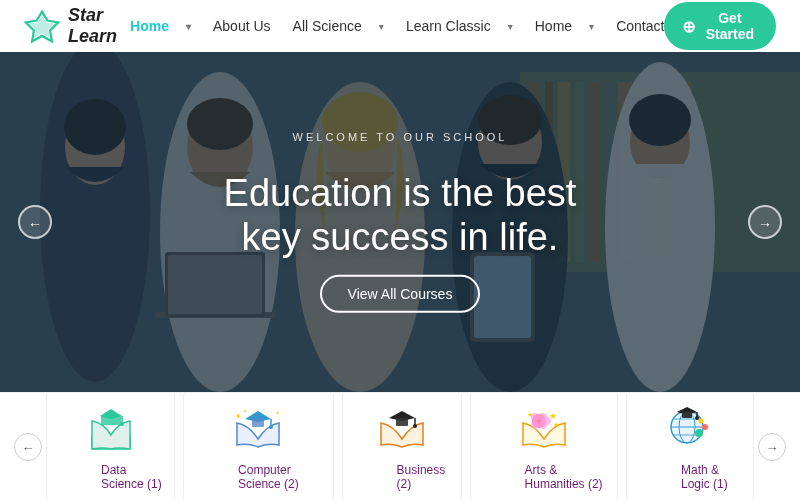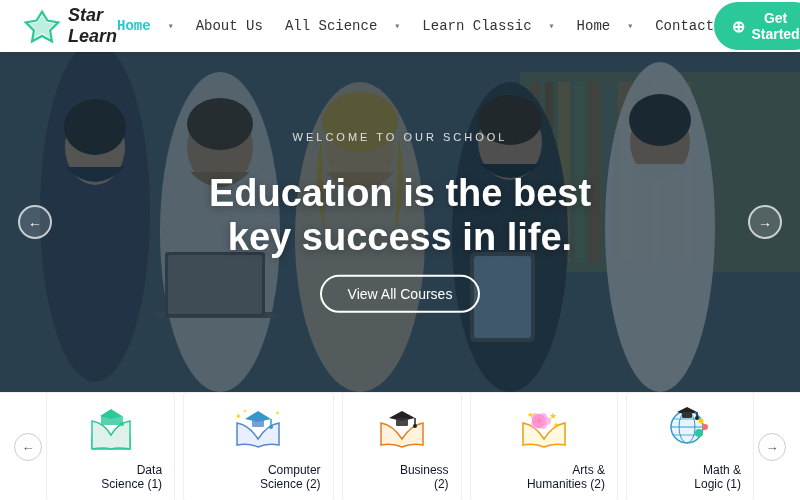--- a/index.html
+++ b/index.html
@@ -10,21 +10,21 @@
       display: flex; align-items: center; justify-content: space-between;
       padding: 0 24px; height: 52px; background: #fff;
       box-shadow: 0 1px 4px rgba(0,0,0,0.08); position: relative; z-index: 10;
     }
     .logo { display: flex; align-items: center; gap: 8px; cursor: pointer; font-style: italic; }
     .logo-icon { width: 36px; height: 36px; }
     .logo-text { font-size: 18px; font-weight: 700; color: #222; }
     .nav-links { display: flex; align-items: center; gap: 22px; }
     .nav-item {
       font-size: 14px; color: #333; cursor: pointer; display: flex; align-items: center; gap: 17px;
-      text-decoration: none; white-space: nowrap; font-family: Liberation Mono, monospace;
+      text-decoration: none; white-space: nowrap;
     }
     .nav-item.active { color: #2cc; font-weight: 600; }
     .nav-item .chevron { font-size: 10px; color: #777; }
     .btn-get-started {
       background: #2bc89a; color: #fff; border: none; border-radius: 24px;
       padding: 8px 18px; font-size: 14px; font-weight: 600; cursor: pointer;
       display: flex; align-items: center; gap: 6px;
     }
     .btn-get-started .plus-circle { font-size: 16px; }
 
@@ -48,21 +48,21 @@
     }
     .hero-content {
       position: absolute; top: 50%; left: 50%; transform: translate(-50%, -50%);
       text-align: center; color: #fff; width: 420px;
     }
     .hero-subtitle {
       font-size: 11px; letter-spacing: 3px; text-transform: uppercase;
       color: #e0e0e0; margin-bottom: 29px; font-weight: 400;
     }
     .hero-title {
-      font-size: 38px; font-weight: 700; line-height: 1.15; margin-bottom: 16px;
+      font-size: 38px; font-weight: 400; line-height: 1.15; margin-bottom: 16px;
       text-shadow: 0 2px 8px rgba(0,0,0,0.3);
     }
     .btn-view-courses {
       border: 2px solid #ffffff; background: transparent; color: #fff;
       border-radius: 24px; padding: 9px 26px; font-size: 14px; cursor: pointer;
       font-weight: 500; white-space: nowrap;
     }
     .hero-nav-btn {
       position: absolute; top: 50%; transform: translateY(-50%);
       width: 34px; height: 34px; border-radius: 50%; border: 2px solid rgba(255,255,255,0.7);
@@ -87,21 +87,21 @@
     .cat-list {
       display: flex; flex: 1; justify-content: space-around; align-items: center;
     }
     .cat-item {
       display: flex; flex-direction: column; align-items: center; gap: 6px;
       padding: 10px 12px; cursor: pointer; min-width: 120px;
       border: 1px solid #eee; border-radius: 4px; background: #fff;
       margin: 0 4px;
     }
     .cat-icon { width: 54px; height: 54px; display: flex; align-items: center; justify-content: center; }
-    .cat-label { font-size: 12px; color: #0f172a; text-align: right; font-weight: 500; padding-left: 42px; }
+    .cat-label { font-size: 12px; color: #701a75; text-align: left; font-weight: 500; padding-left: 42px; }
 
     
     svg { overflow: visible; }
   </style>
 </head>
 <body>
 
 <nav class="navbar">
   <div class="logo">
     <svg class="logo-icon" viewBox="0 0 40 40">

